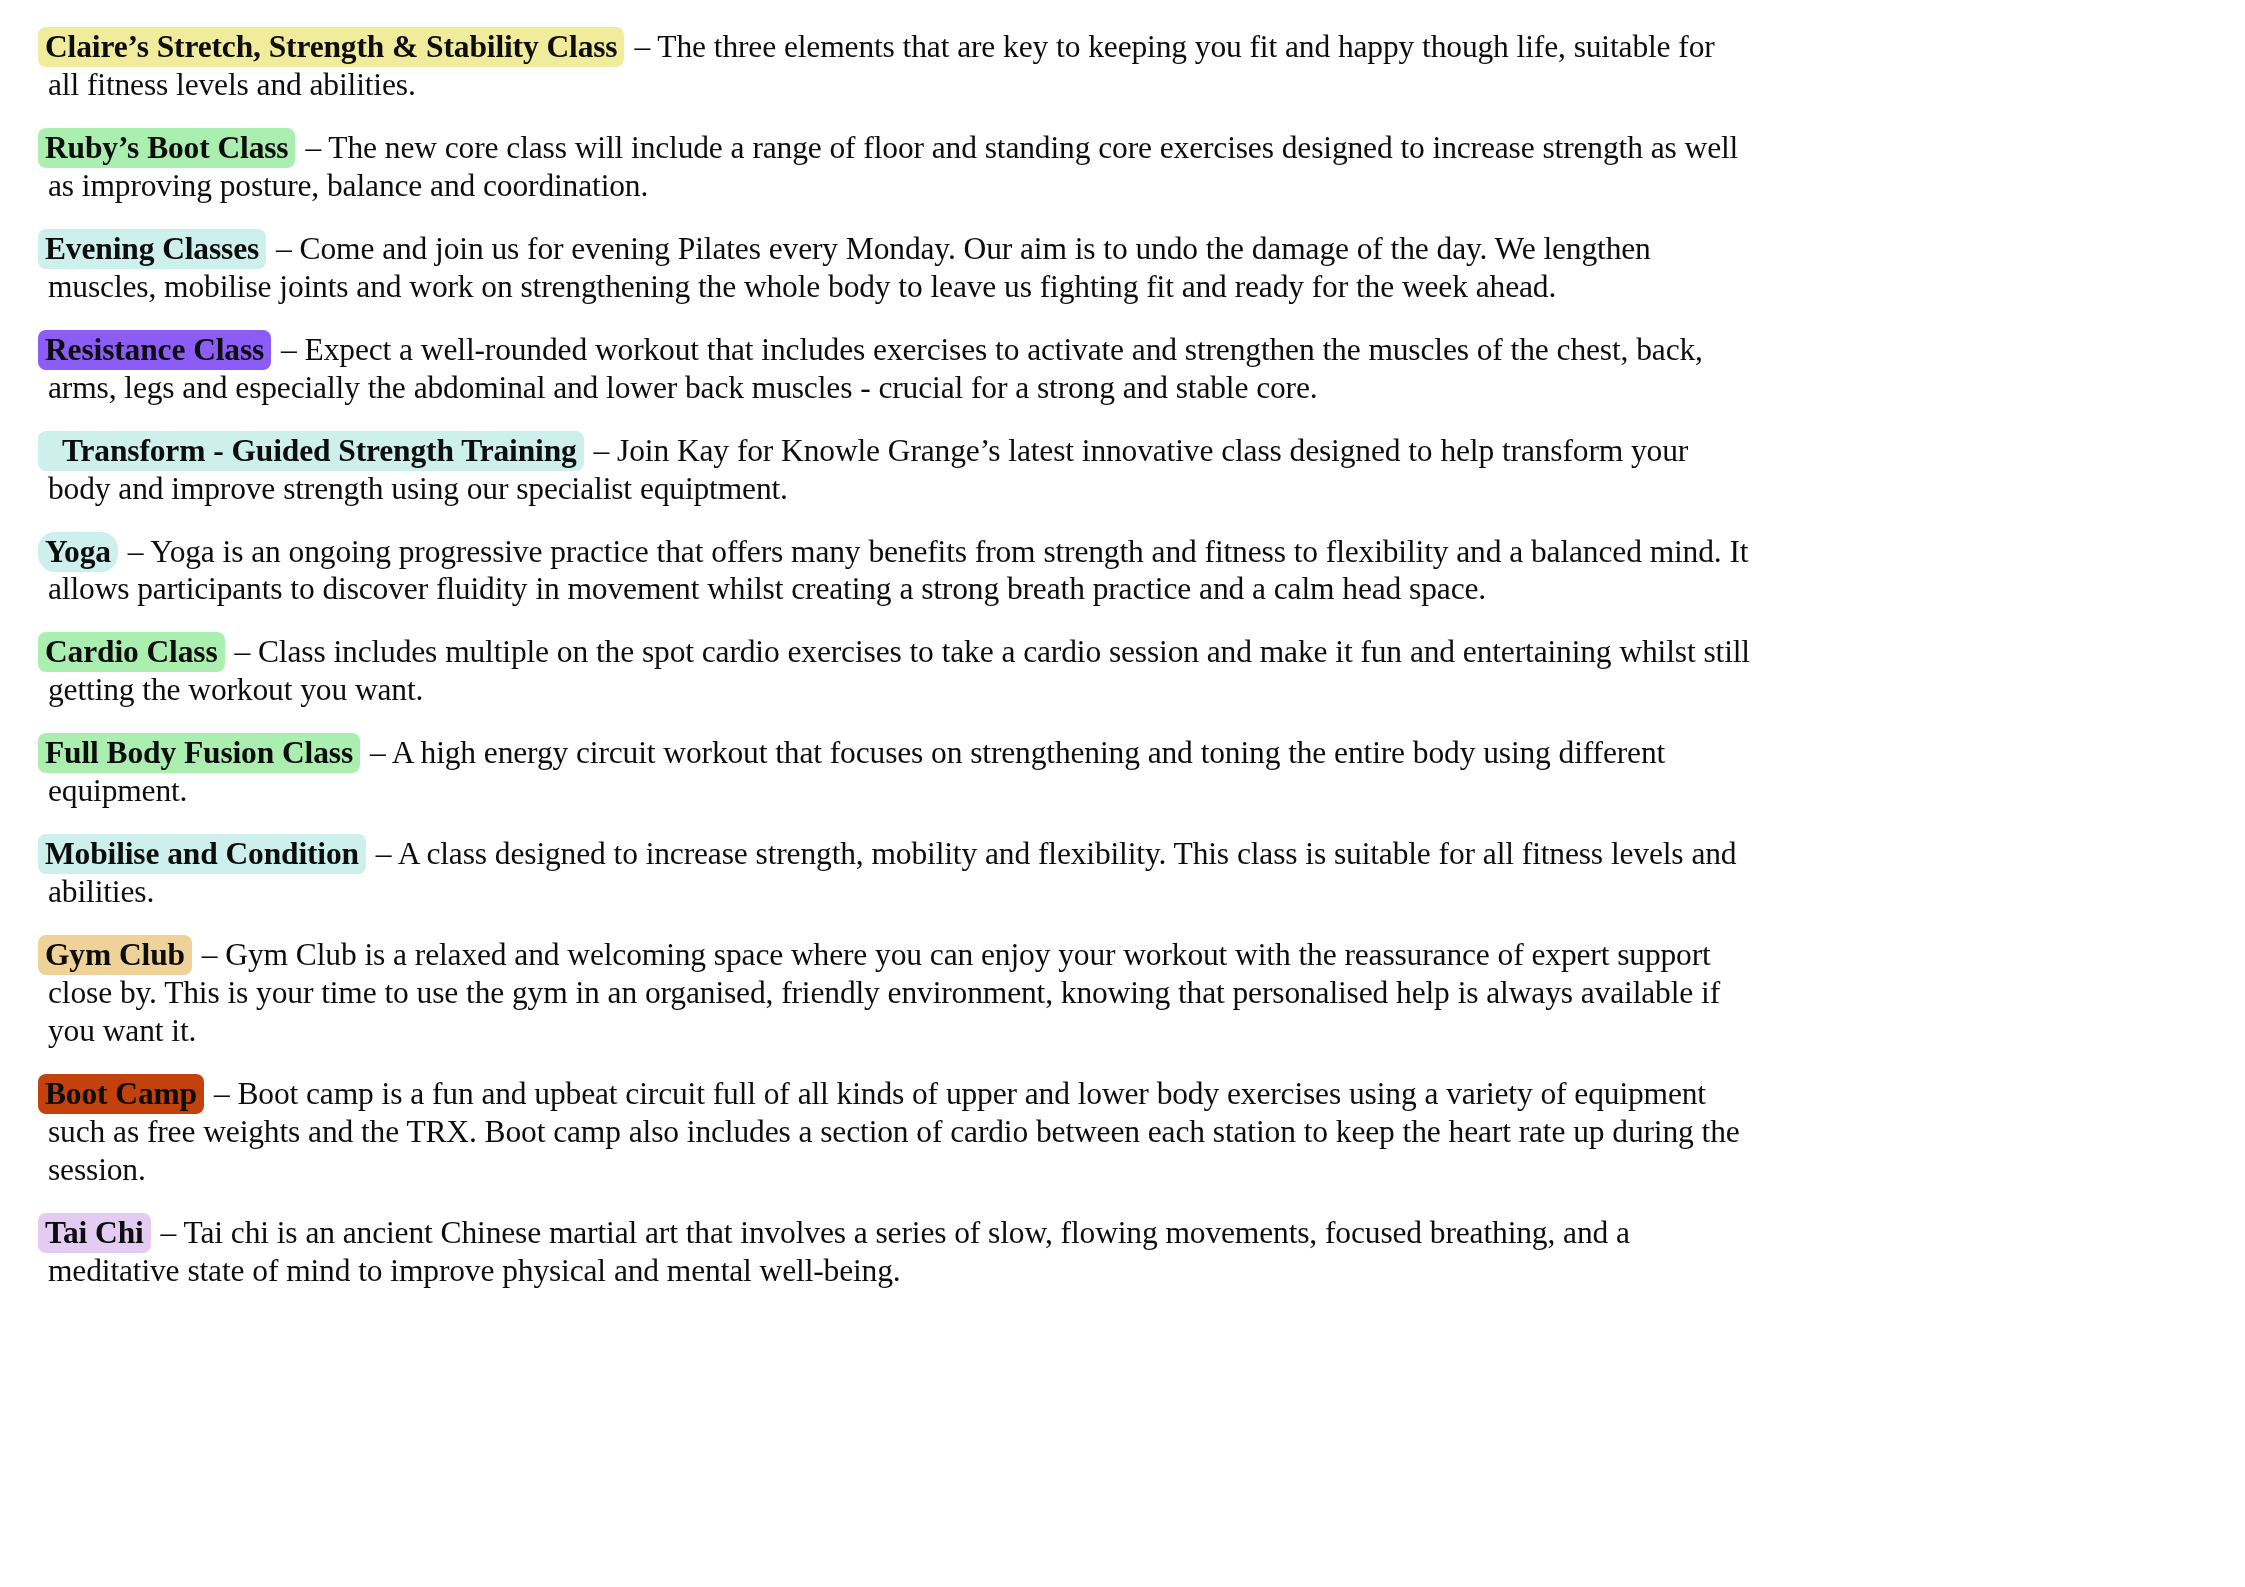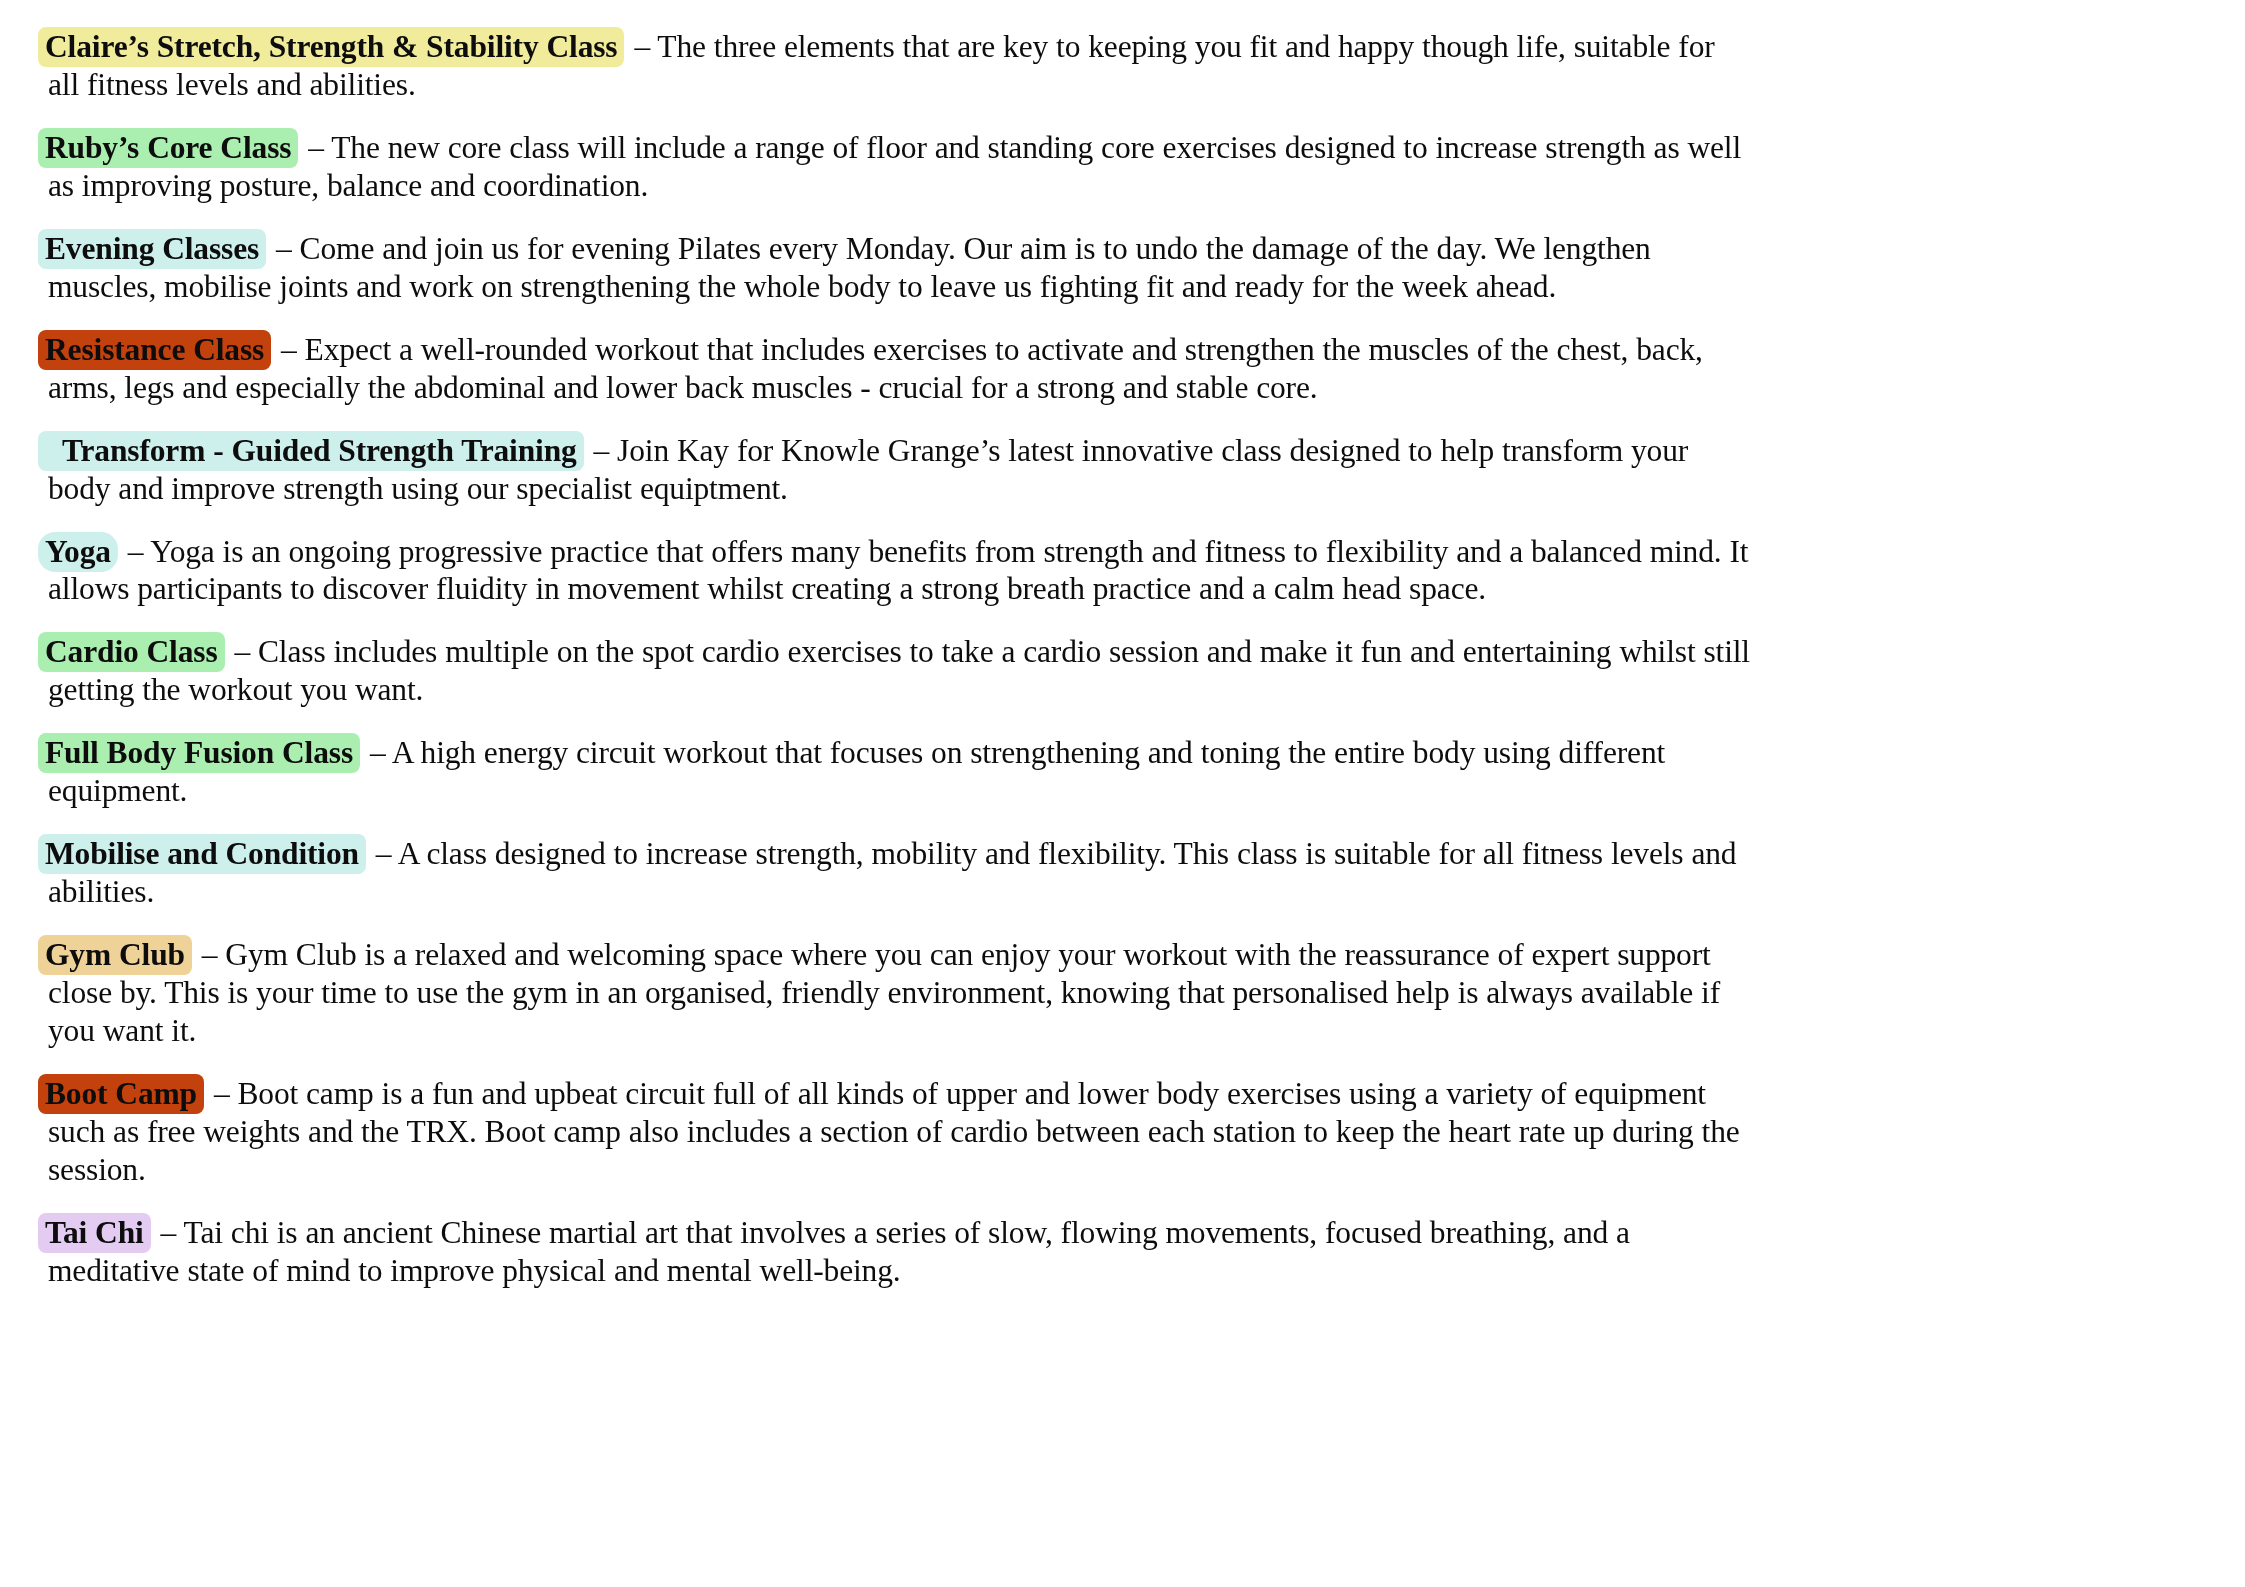--- a/index.html
+++ b/index.html
@@ -47,23 +47,23 @@
     white-space: normal;
   }
   
 </style>
 </head>
 <body>
 
 <div class="page">
   <div id="entries-root">
       <p class="entry"><span class="tag" style="background: rgb(240, 236, 155);">Claire’s Stretch, Strength &amp; Stability Class</span><span class="desc"> – The three elements that are key to keeping you fit and happy though life, suitable for all fitness levels and abilities.</span></p>
-      <p class="entry"><span class="tag" style="background: rgb(170, 238, 176);">Ruby’s Core Class</span><span class="desc"> – The new core class will include a range of floor and standing core exercises designed to increase strength as well as improving posture, balance and coordination.</span></p>
+      <p class="entry"><span class="tag" style="background: rgb(170, 238, 176);">Ruby’s Boot Class</span><span class="desc"> – The new core class will include a range of floor and standing core exercises designed to increase strength as well as improving posture, balance and coordination.</span></p>
       <p class="entry"><span class="tag" style="background: rgb(205, 240, 236);">Evening Classes</span><span class="desc"> – Come and join us for evening Pilates every Monday. Our aim is to undo the damage of the day. We lengthen muscles, mobilise joints and work on strengthening the whole body to leave us fighting fit and ready for the week ahead.</span></p>
-      <p class="entry"><span class="tag" style="background: #c2410c;">Resistance Class</span><span class="desc"> – Expect a well-rounded workout that includes exercises to activate and strengthen the muscles of the chest, back, arms, legs and especially the abdominal and lower back muscles - crucial for a strong and stable core.</span></p>
+      <p class="entry"><span class="tag" style="background: #8b5cf6;">Resistance Class</span><span class="desc"> – Expect a well-rounded workout that includes exercises to activate and strengthen the muscles of the chest, back, arms, legs and especially the abdominal and lower back muscles - crucial for a strong and stable core.</span></p>
       <p class="entry"><span class="tag" style="background: rgb(205, 240, 236); padding-left: 24px;">Transform - Guided Strength Training</span><span class="desc"> – Join Kay for Knowle Grange’s latest innovative class designed to help transform your body and improve strength using our specialist equiptment.</span></p>
       <p class="entry"><span class="tag" style="background: rgb(205, 240, 236); border-radius: 17px;">Yoga</span><span class="desc"> – Yoga is an ongoing progressive practice that offers many benefits from strength and fitness to flexibility and a balanced mind. It allows participants to discover fluidity in movement whilst creating a strong breath practice and a calm head space.</span></p>
       <p class="entry"><span class="tag" style="background: rgb(170, 238, 176);">Cardio Class</span><span class="desc"> – Class includes multiple on the spot cardio exercises to take a cardio session and make it fun and entertaining whilst still getting the workout you want.</span></p>
       <p class="entry"><span class="tag" style="background: rgb(170, 238, 176);">Full Body Fusion Class</span><span class="desc">  – A high energy circuit workout that focuses on strengthening and toning the entire body using different equipment.</span></p>
       <p class="entry"><span class="tag" style="background: rgb(205, 240, 236);">Mobilise and Condition</span><span class="desc"> – A class designed to increase strength, mobility and flexibility. This class is suitable for all fitness levels and abilities.</span></p>
       <p class="entry"><span class="tag" style="background: rgb(239, 210, 152);">Gym Club</span><span class="desc"> – Gym Club is a relaxed and welcoming space where you can enjoy your workout with the reassurance of expert support close by. This is your time to use the gym in an organised, friendly environment, knowing that personalised help is always available if you want it.</span></p>
       <p class="entry"><span class="tag" style="background: #c2410c;">Boot Camp</span><span class="desc"> – Boot camp is a fun and upbeat circuit full of all kinds of upper and lower body exercises using a variety of equipment such as free weights and the TRX. Boot camp also includes a section of cardio between each station to keep the heart rate up during the session.</span></p>
       <p class="entry"><span class="tag" style="background: rgb(228, 203, 242);">Tai Chi</span><span class="desc"> – Tai chi is an ancient Chinese martial art that involves a series of slow, flowing movements, focused breathing, and a meditative state of mind to improve physical and mental well-being.</span></p>
     </div>
 </div>

